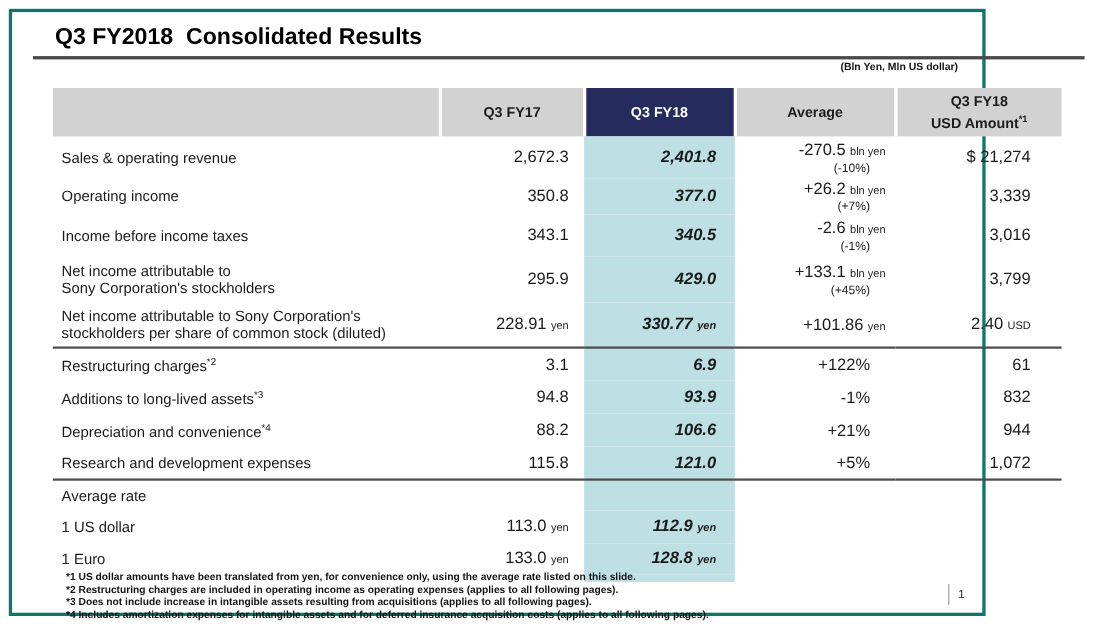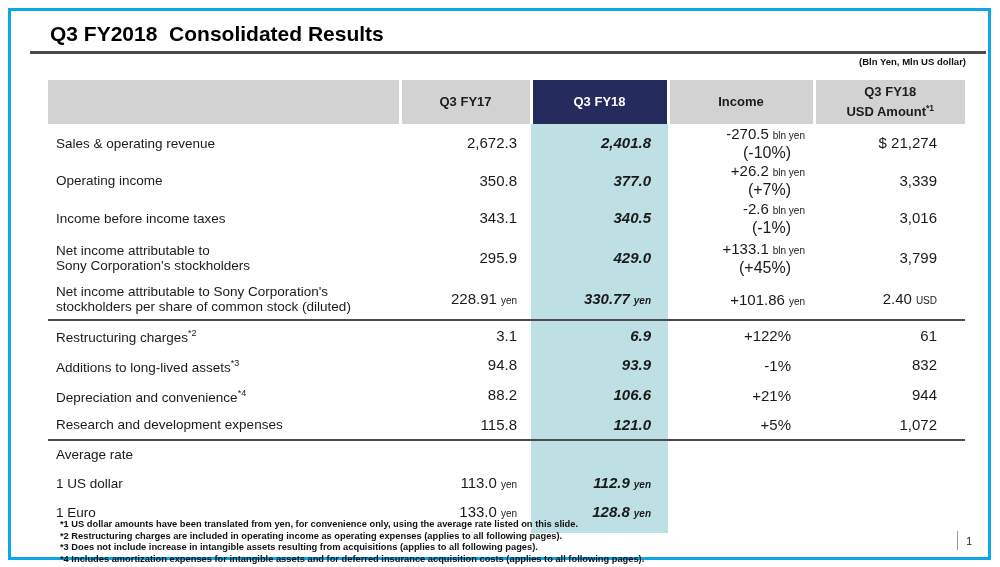--- a/index.html
+++ b/index.html
@@ -13,22 +13,22 @@
   html, body {
     width: 1000px; height: 567px;
     background: #ffffff;
     font-family: "Liberation Sans", sans-serif;
     color: var(--ink);
     overflow: hidden;
   }
   .slide {
     position: absolute;
     left: 8px; top: 8px;
-    width: 983px; height: 552px;
-    border: 3px solid #0ea5e9;
+    width: 888px; height: 552px;
+    border: 3px solid #0f766e;
     background: #ffffff;
   }
   .title {
     position: absolute;
     left: 39px; top: 11px;
     font-size: 21px;
     font-weight: bold;
     color: #000;
     white-space: pre;
   }
@@ -85,21 +85,21 @@
   .unit { font-size: 10px; margin-left: 4px; }
   
   .c-change { padding-right: 9px; }
   .chg-flex {
     display: flex;
     flex-direction: column;
     align-items: flex-end;
     justify-content: center;
   }
   .chg-main { font-size: 15px; white-space: nowrap; margin-left: 40px; }
-  .chg-pct { font-size: 16px; margin-right: 14px; margin-top: 2px; }
+  .chg-pct { font-size: 11px; margin-right: 14px; margin-top: 2px; }
   .chg-plain { text-align: right; font-size: 15px; padding-right: 23px; }
   
   .h38 td { height: 38px; }
   .h33 td { height: 33px; }
   .h42 td { height: 42px; }
   .h41 td { height: 41px; }
   .h30 td { height: 30px; }
   .h28 td { height: 28px; }
   .hsp td { height: 7px; }
   tr.sep td { border-bottom: 2px solid var(--line-dark); }
@@ -140,21 +140,21 @@
           <col style="width:137px">
           <col style="width:146px">
           <col style="width:151px">
       </colgroup>
 
       <tbody>
           <tr class="head">
         <th></th>
         <th>Q3 FY17</th>
         <th class="navy">Q3 FY18</th>
-        <th>Income</th>
+        <th>Average</th>
         <th>
           <div>Q3 FY18</div>
           <div><span>USD Amount</span><sup>*1</sup></div>
         </th>
       </tr>
 
       <tr class="h38">
         <td class="c-label">Sales &amp; operating revenue</td>
         <td class="c-fy17"><span class="num">2,672.3</span></td>
         <td class="c-fy18 hl"><span class="num b">2,401.8</span></td>

